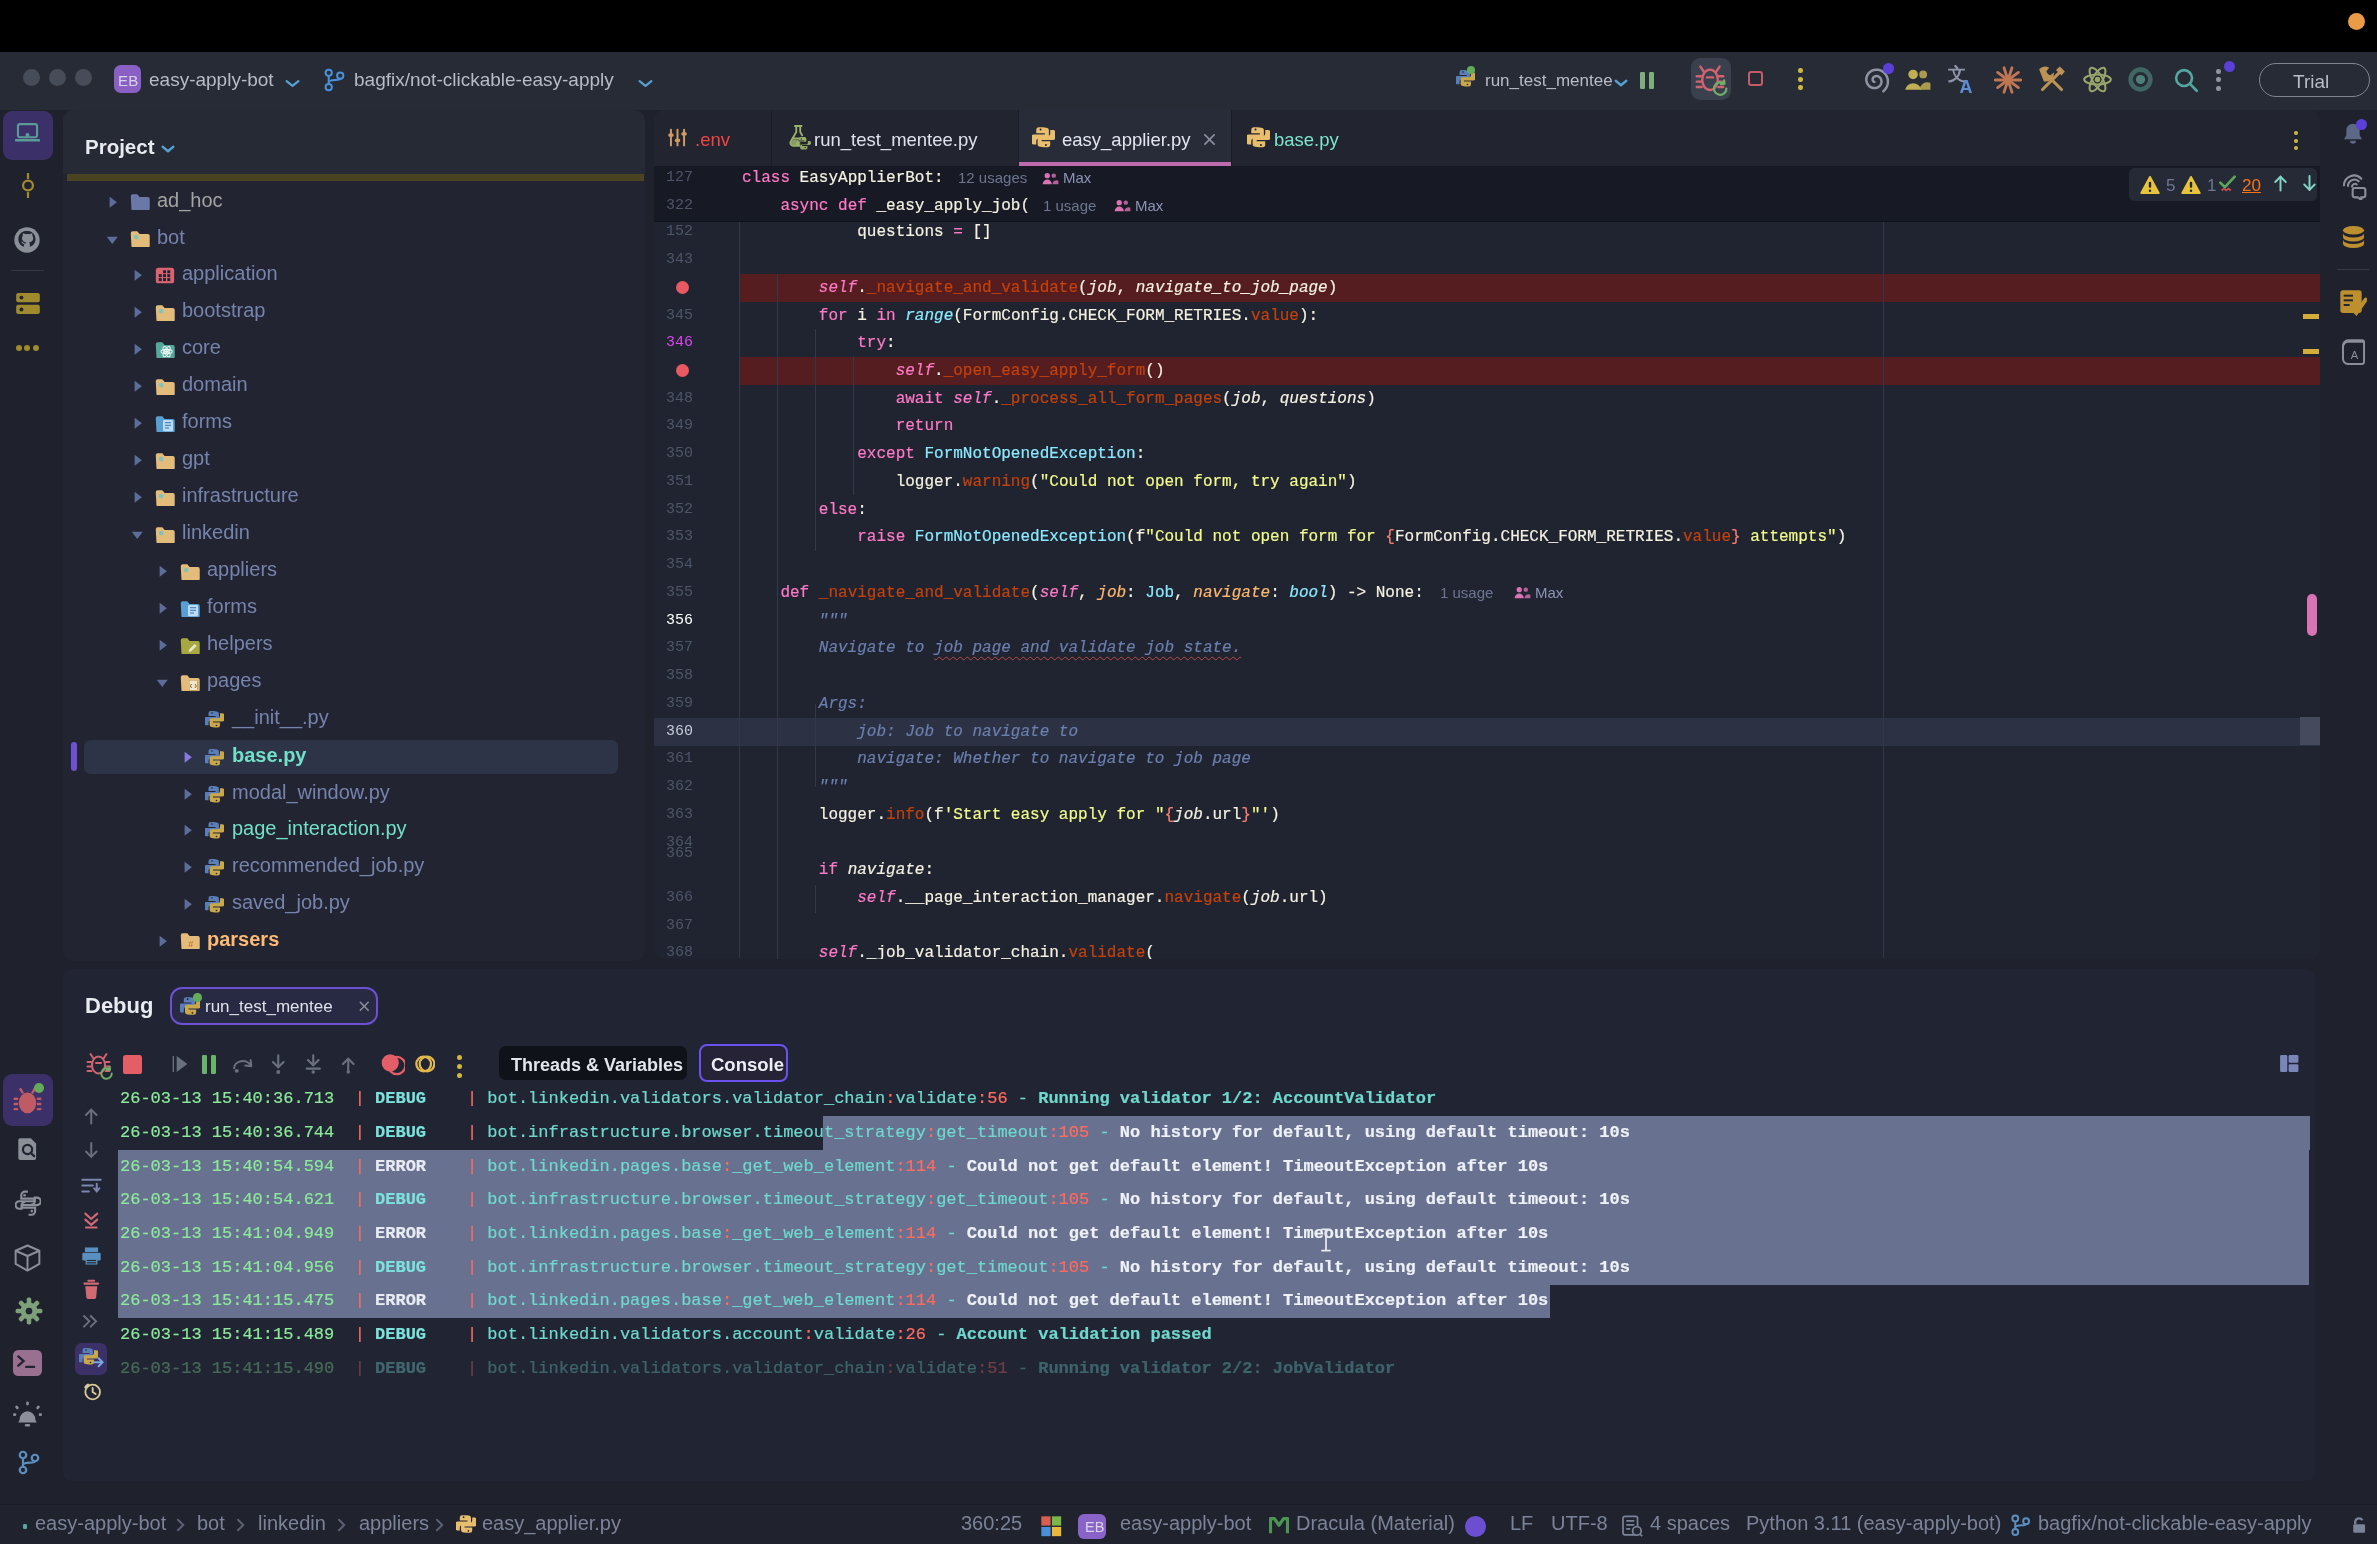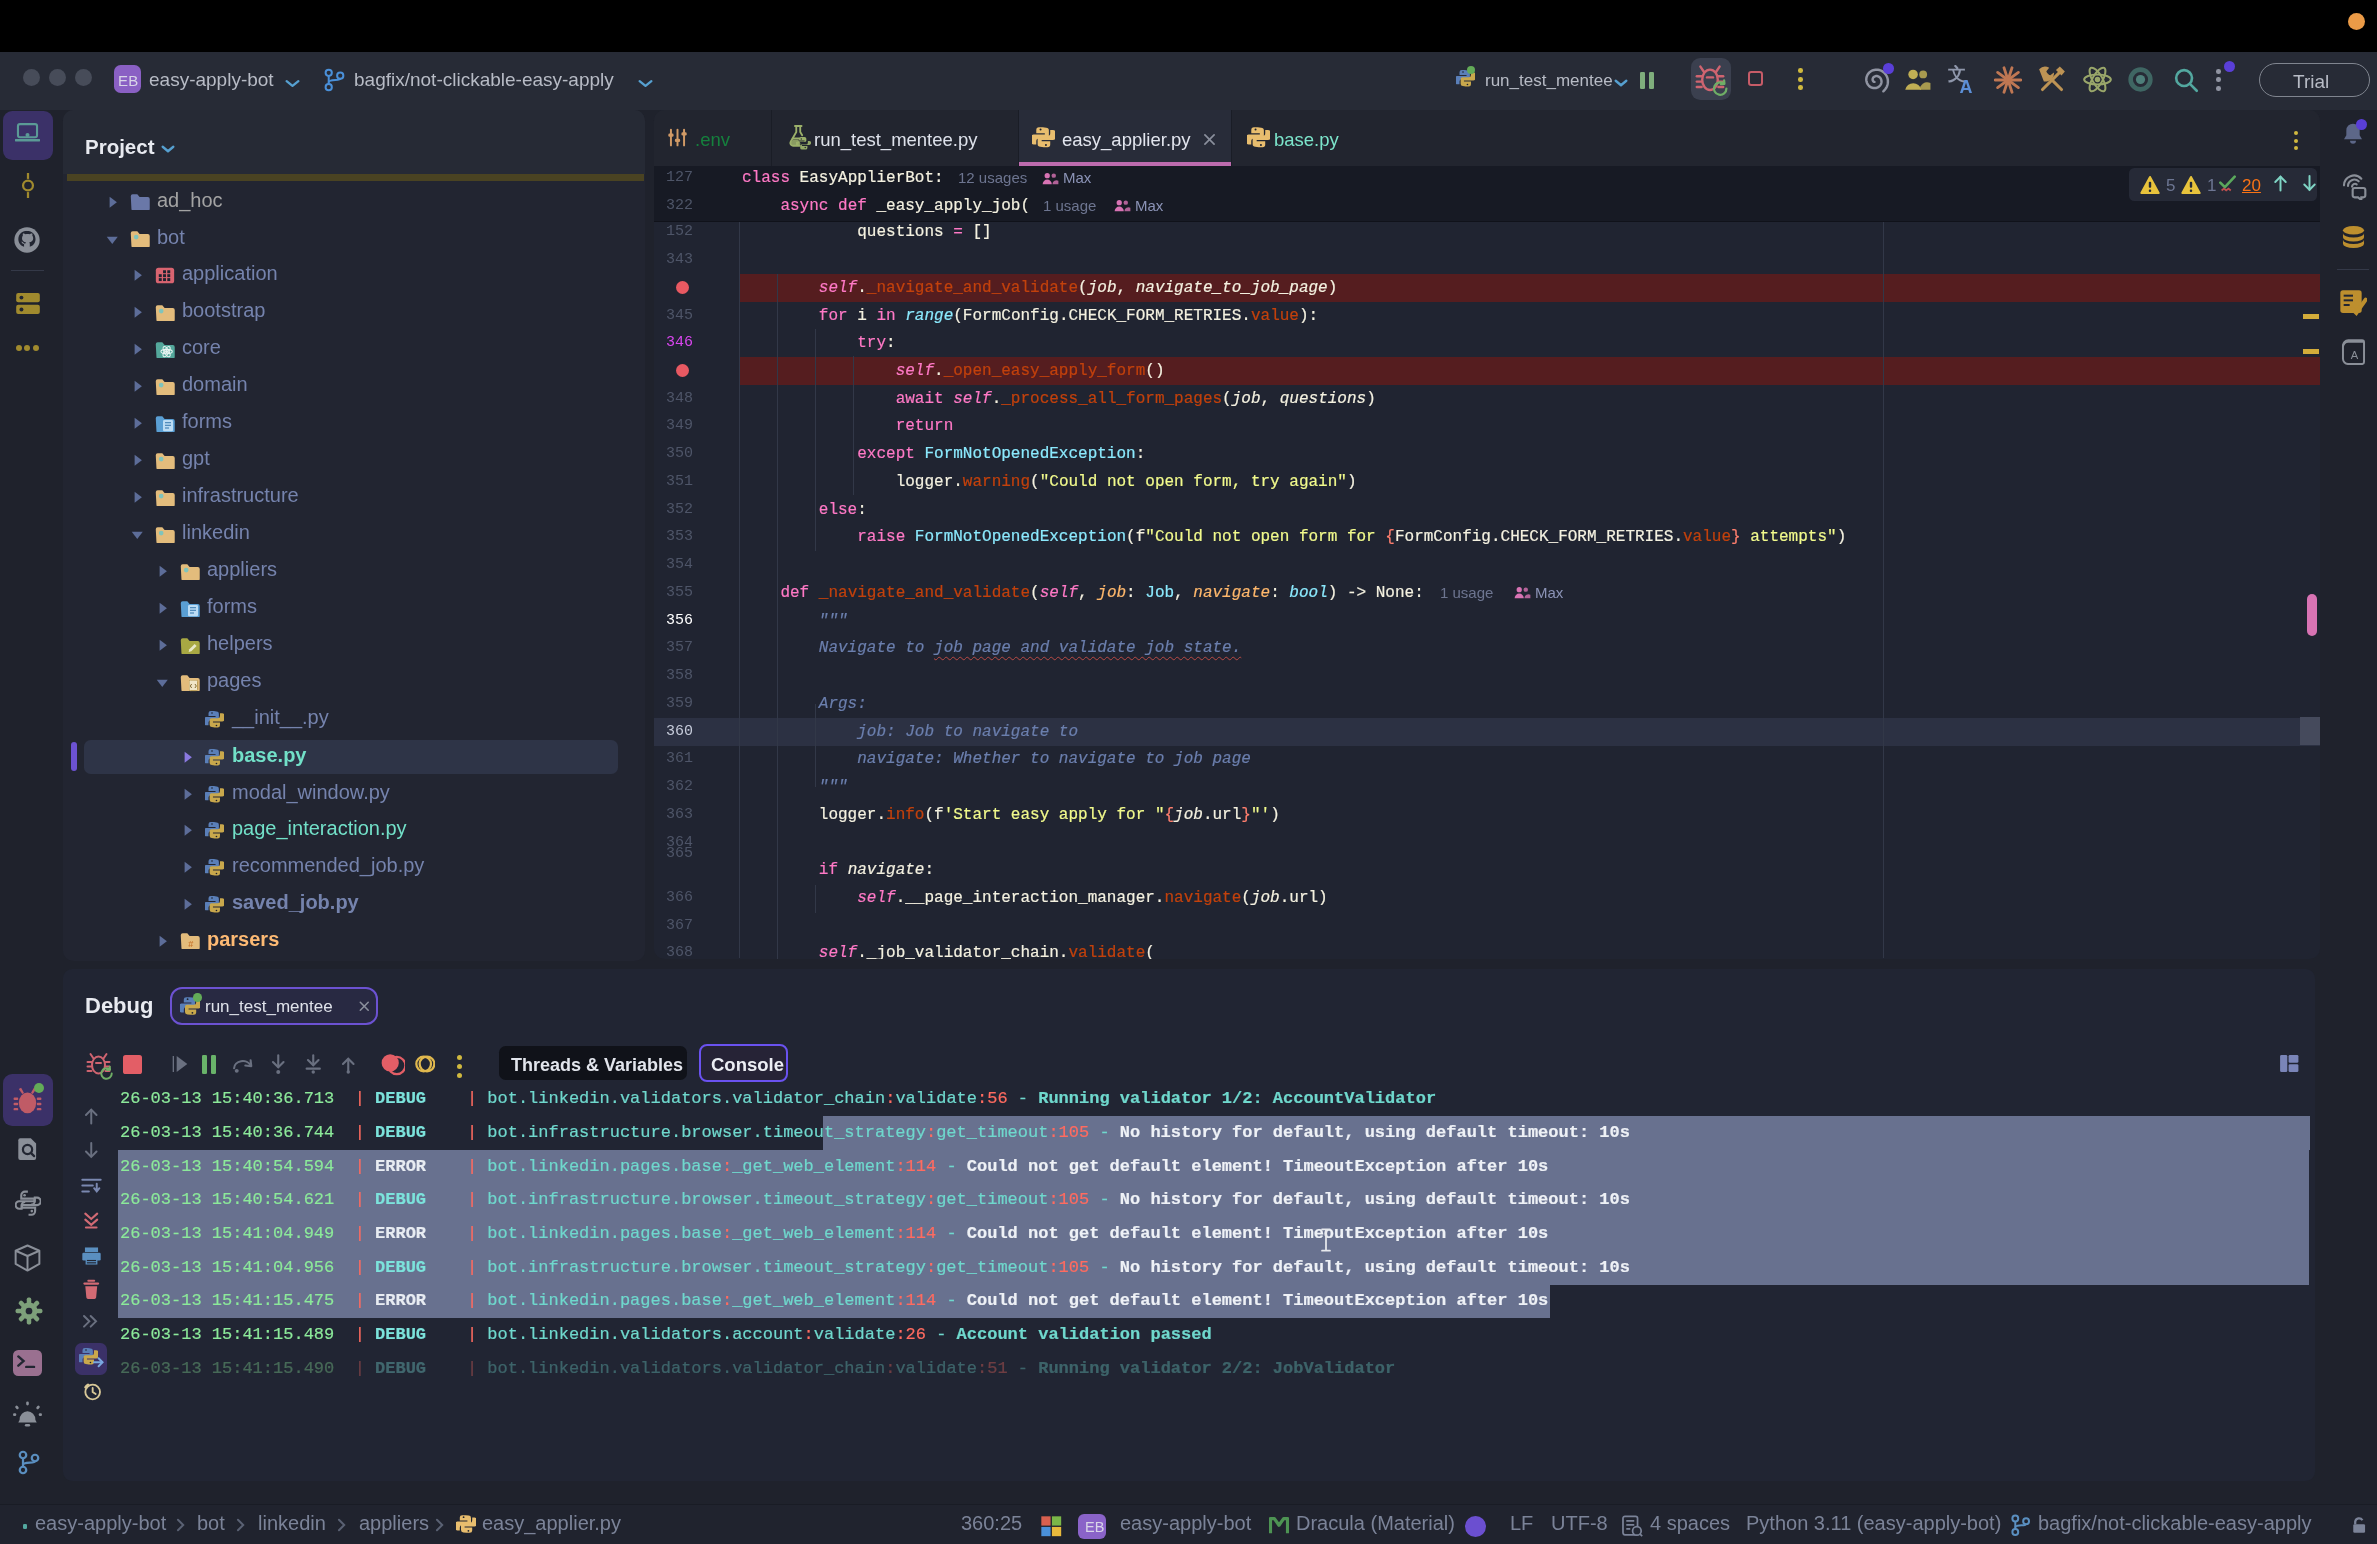--- a/index.html
+++ b/index.html
@@ -518,21 +518,21 @@
       <path d="M7.04 2.6399999999999997 L18.04 11.0 L7.04 19.36 z" fill="#5d6d99"></path>
     </svg>
     <svg class="abs" style="left:205px;top:895px" width="18.5" height="18.5" viewBox="0 0 28 28">
       <g>
         <path d="M13.44 1.68 h-4.760000000000001 a3.36 3.36 0 0 0 -3.36 3.36 v3.9200000000000004 h10.64 v1.68 h-14.0 a3.36 3.36 0 0 0 -3.36 3.36 v5.6000000000000005 a3.36 3.36 0 0 0 3.36 3.36 h3.36 v-3.9200000000000004 a3.36 3.36 0 0 1 3.36-3.36 h9.520000000000001 a2.8000000000000003 2.8000000000000003 0 0 0 2.8000000000000003-2.8000000000000003 v-7.28 a3.36 3.36 0 0 0 -3.36-3.36 z" fill="#5a7fb8"></path>
 <circle cx="10.64" cy="4.48" r="1.26" fill="#1d212c"></circle>
 <path d="M14.56 26.32 h4.760000000000001 a3.36 3.36 0 0 0 3.36-3.36 v-3.9200000000000004 h-10.64 v-1.68 h14.0 a3.36 3.36 0 0 0 3.36-3.36 v-5.6000000000000005 a3.36 3.36 0 0 0 -3.36-3.36 h-3.36 v3.9200000000000004 a3.36 3.36 0 0 1 -3.36 3.36 h-9.520000000000001 a2.8000000000000003 2.8000000000000003 0 0 0 -2.8000000000000003 2.8000000000000003 v7.28 a3.36 3.36 0 0 0 3.36 3.36 z" fill="#c9a84c"></path>
 <circle cx="17.36" cy="23.52" r="1.26" fill="#1d212c"></circle>
       </g>
     </svg>
-    <div class="abs" style="left:232px;top:891px;font-size:20px;color:#7583ad;font-weight:bold;white-space:nowrap;">saved_job.py</div>
+    <div class="abs" style="left:232px;top:891px;font-size:20px;color:#7583ad;font-weight:normal;white-space:nowrap;">saved_job.py</div>
     <svg class="abs" style="left:155px;top:934px" width="14.5" height="14.5" viewBox="0 0 22 22">
       <path d="M7.04 2.6399999999999997 L18.04 11.0 L7.04 19.36 z" fill="#5d6d99"></path>
     </svg>
     <svg class="abs" style="left:180px;top:932px" width="20.5" height="17" viewBox="0 0 31 26">
       <path d="M1 5 a3 3 0 0 1 3 -3 h7 l3.5 4 h12.5 a3 3 0 0 1 3 3 v15 a3 3 0 0 1 -3 3 h-22 a3 3 0 0 1 -3 -3 z" fill="#e3bc7c"></path>
     </svg>
     <svg class="abs" style="left:188px;top:938px" width="10.6" height="10.6" viewBox="0 0 16 16">
       <text x="0" y="13" font-size="14" font-weight="bold" fill="#c87830" font-family="Liberation Mono">#</text>
     </svg>
     <div class="abs" style="left:207px;top:928px;font-size:20px;color:#fdba74;font-weight:bold;white-space:nowrap;">parsers</div>
@@ -547,21 +547,21 @@
         <path d="M6 4 v24"></path>
         <path d="M16 4 v24"></path>
         <path d="M26 4 v24"></path>
       </g>
       <g fill="#d19a66">
         <rect x="2" y="10" width="8" height="5" rx="2"></rect>
         <rect x="12" y="18" width="8" height="5" rx="2"></rect>
         <rect x="22" y="8" width="8" height="5" rx="2"></rect>
       </g>
     </svg>
-    <div class="abs" style="left:695px;top:129px;font-size:18.5px;color:#15803d;font-weight:normal;white-space:nowrap;">.env</div>
+    <div class="abs" style="left:695px;top:129px;font-size:18.5px;color:#ef4444;font-weight:normal;white-space:nowrap;">.env</div>
     <svg class="abs" style="left:787px;top:124px" width="22.5" height="25" viewBox="0 0 34 38">
       <g stroke="#9bb06a" stroke-width="2.8" fill="none" stroke-linecap="round">
         <path d="M12 3 h10"></path>
         <path d="M14 3 v9 L5.5 27 a4 4 0 0 0 3.5 6 h10"></path>
         <path d="M20 3 v9 l3 5.2"></path>
         <path d="M8.5 22 h10"></path>
       </g>
       <path d="M9 24 l8 0 3 5 a2.5 2.5 0 0 1 -2.2 3.6 h-11 a2.5 2.5 0 0 1 -2.2 -3.6 z" fill="#9bb06a" opacity="0.85"></path>
     </svg>
     <svg class="abs" style="left:796px;top:136px" width="14.5" height="14.5" viewBox="0 0 22 22">

